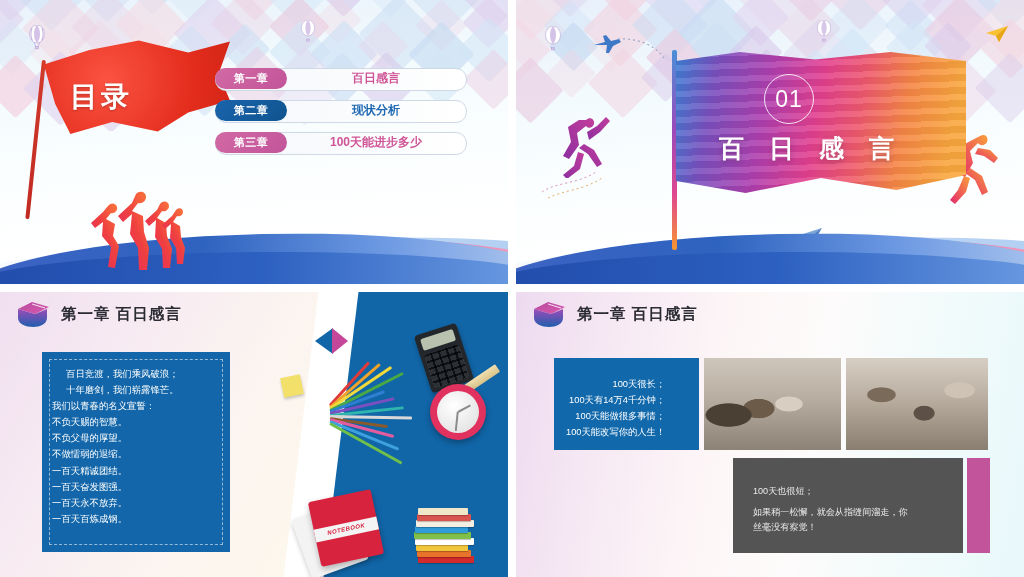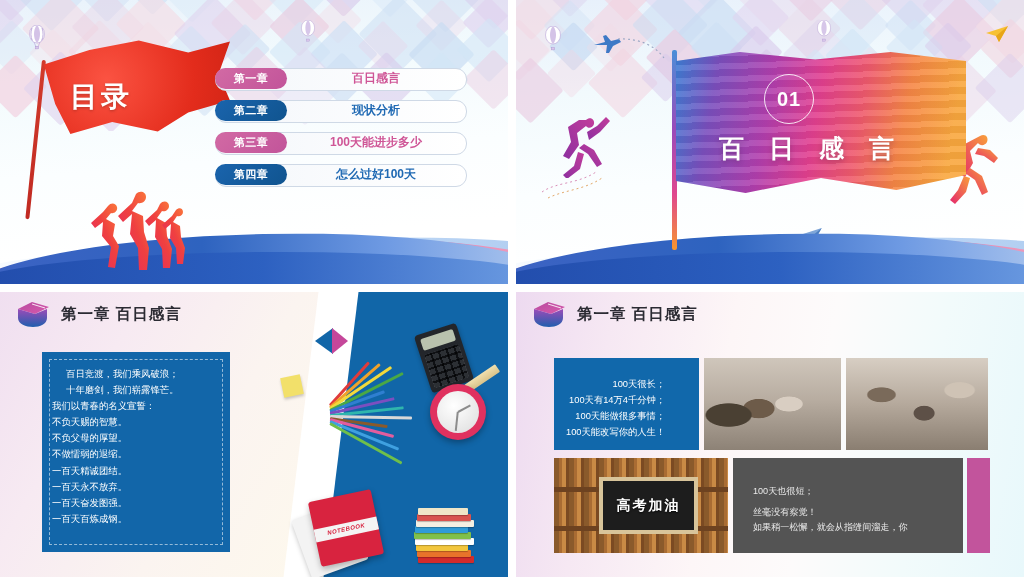--- a/index.html
+++ b/index.html
@@ -56,21 +56,21 @@
   .bigflag{position:absolute;left:160px;top:52px;width:290px;height:150px;
            background:linear-gradient(100deg,#3d7fd6 0%,#7b4fbe 14%,#b23fae 32%,#e3408f 48%,#ef5a6d 62%,#f68646 76%,#f9a73e 92%);
            clip-path:polygon(0% 6%,22% 0%,48% 5%,74% 0%,100% 6%,100% 82%,76% 92%,50% 84%,24% 94%,0% 86%);
            box-shadow:0 8px 16px rgba(60,60,90,.22);}
   .flagstripe{position:absolute;inset:0;background:repeating-linear-gradient(
       178deg,rgba(255,255,255,.10) 0 6px,rgba(0,0,0,.045) 6px 13px);}
   .bigpole{position:absolute;left:156px;top:50px;width:5px;height:200px;
            background:linear-gradient(180deg,#4a8fd8,#9a4ab9 40%,#e0478f 72%,#f7962f);border-radius:2px;}
   .num-circle{position:absolute;left:248px;top:74px;width:48px;height:48px;border-radius:50%;
               border:1.5px solid rgba(255,255,255,.85);display:flex;align-items:center;justify-content:center;}
-  .num-circle span{color:#fff;font-size:20px;font-weight:700;letter-spacing:1px;}
+  .num-circle span{color:#fff;font-size:23px;font-weight:400;letter-spacing:1px;}
   .sec-title{position:absolute;left:190px;top:132px;width:210px;text-align:center;color:#fff;
              font-size:25px;font-weight:700;letter-spacing:9px;text-shadow:0 2px 5px rgba(80,30,70,.33);}
   .jumper{position:absolute;}
 
   
   .s3{background:linear-gradient(120deg,#f0dff0 0%,#f7eaf2 22%,#fbf4f0 45%,#fdf8ed 68%,#fcfbf2 100%);}
   .s3 .rightpanel{position:absolute;right:0;top:0;width:185px;height:100%;background:#1166a8;}
   .s3 .rightpanel::before{content:"";position:absolute;left:-22px;top:0;width:40px;height:100%;
        background:#ffffff;transform:skewX(-7deg);}
   .tri-blue{position:absolute;right:175px;top:36px;width:0;height:0;
@@ -256,25 +256,20 @@
         </div>
         <div class="toc-row">
           <div class="toc-pill"></div>
           <div class="toc-chip chip-blue">第二章</div>
           <div class="toc-title t-blue">现状分析</div>
         </div>
         <div class="toc-row">
           <div class="toc-pill"></div>
           <div class="toc-chip chip-pink">第三章</div>
           <div class="toc-title t-pink">100天能进步多少</div>
-        </div>
-        <div class="toc-row">
-          <div class="toc-pill"></div>
-          <div class="toc-chip chip-blue">第四章</div>
-          <div class="toc-title t-blue">怎么过好100天</div>
         </div>
       </div>
   </div>
 
   <div class="slide s2">
     <div class="diamonds" id="dm2">
         <div class="dm" style="width: 55px; height: 55px; left: -11.7161px; top: -26.0581px; background: rgb(243, 220, 230); opacity: 0.64;"></div>
         <div class="dm" style="width: 40px; height: 40px; left: 33.9832px; top: -31.3048px; background: rgb(216, 201, 234); opacity: 0.37;"></div>
         <div class="dm" style="width: 40px; height: 40px; left: 89.5309px; top: -27.4805px; background: rgb(242, 211, 224); opacity: 0.68;"></div>
         <div class="dm" style="width: 54px; height: 54px; left: 137.859px; top: -28.7703px; background: rgb(224, 210, 238); opacity: 0.49;"></div>
@@ -425,22 +420,22 @@
 
     <div class="poembox">
       <div class="poem" id="poem-lines">
           <div>百日竞渡，我们乘风破浪；</div>
           <div>十年磨剑，我们崭露锋芒。</div>
           <div>我们以青春的名义宣誓：</div>
           <div>不负天赐的智慧。</div>
           <div>不负父母的厚望。</div>
           <div>不做懦弱的退缩。</div>
           <div>一百天精诚团结。</div>
+          <div>一百天奋发图强。</div>
           <div>一百天永不放弃。</div>
-          <div>一百天奋发图强。</div>
           <div>一百天百炼成钢。</div>
         </div>
     </div>
 
     <div class="desk">
       <div class="calc">
         <div class="scr"></div>
           <div class="keys"></div>
       </div>
       <div class="ruler"></div>
@@ -510,31 +505,24 @@
           <div>100天很长；</div>
           <div>100天有14万4千分钟；</div>
           <div>100天能做很多事情；</div>
           <div>100天能改写你的人生！</div>
         </div>
     </div>
 
     <div class="ph ph1 photo-exam"></div>
     <div class="ph ph2 photo-class"></div>
 
-    <div class="ph ph3 photo-board">
-      <div class="shelfrow" style="top:30%"></div>
-      <div class="shelfrow" style="top:72%"></div>
-      <div class="chalk">
-        <span>高考加油</span>
-      </div>
-    </div>
 
     <div class="graybox">
       <div class="lines" id="gray-lines">
           <div style="margin-bottom: 6px;">100天也很短；</div>
+          <div>如果稍一松懈，就会从指缝间溜走，你</div>
           <div>丝毫没有察觉！</div>
-          <div>如果稍一松懈，就会从指缝间溜走，你</div>
         </div>
     </div>
     <div class="magbar"></div>
   </div>
 
 </div>
 
 </body></html>

